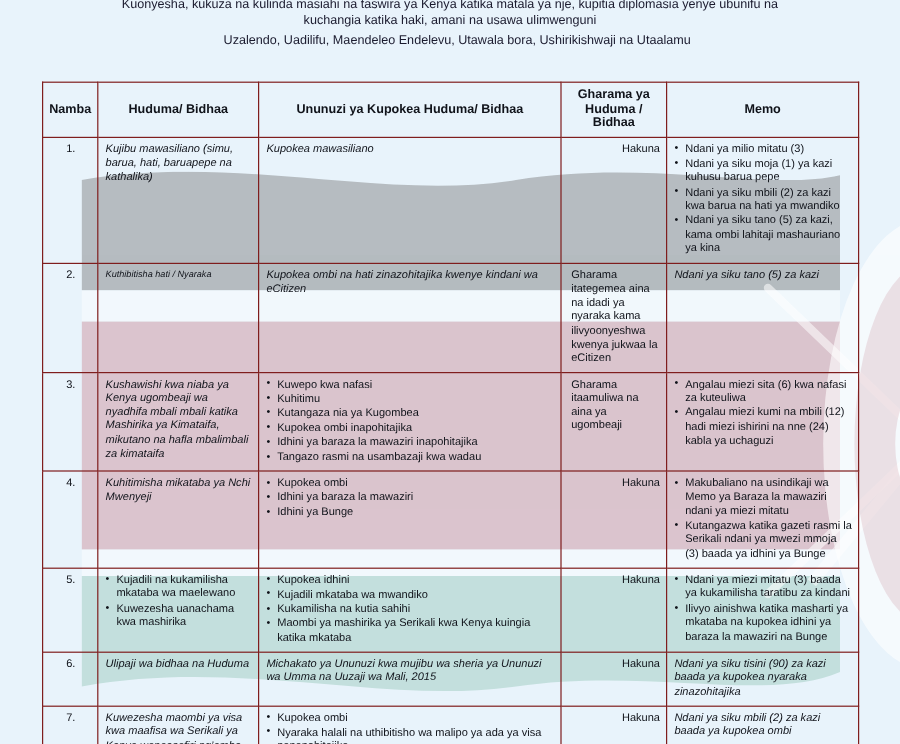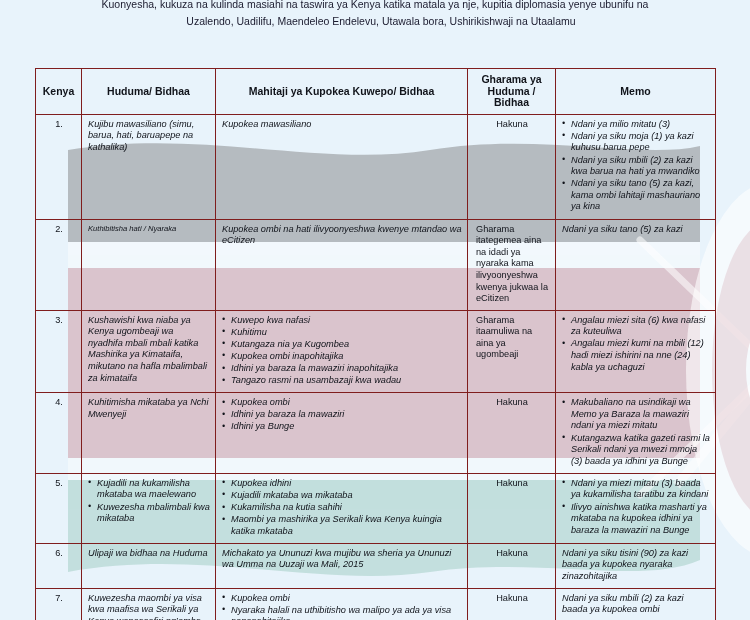--- a/index.html
+++ b/index.html
@@ -68,35 +68,34 @@
   table.charter thead th{
     text-align:center;
     vertical-align:middle;
     font-weight:bold;
     font-size:10.5px;
     padding:5px 4px;
     height:18px;
   }
   th.c-cost{ font-size:7.4px; line-height:9px; text-align:left; padding-left:7px;}
   td.num{ text-align:center; font-weight:normal; font-size:9.4px; padding-top:5px;}
-  td.cost{ text-align:center; }
+  td.cost{ text-align:right; }
   td.cost.left{ text-align:left; padding-left:8px;}
 
   col.c1{width:46px;}
   col.c2{width:134px;}
   col.c3{width:252px;}
   col.c4{width:88px;}
   col.c5{width:160px;}
 
   ul.b{ margin:0; padding:0; list-style:none;}
   ul.b li{
     position:relative;
     padding-left:9px;
     margin:0 0 0.5px 0;
-    font-style:italic;
   }
   ul.b li:before{
     content:"\2022";
     position:absolute; left:0; top:-0.5px;
     font-size:9px;
   }
   .tiny{ font-size:7.6px; line-height:10px;}
   .plain{ margin:0;font-style:italic;}
 </style>
 </head>
@@ -129,37 +128,38 @@
     <ellipse cx="772" cy="370" rx="86" ry="188" fill="#ffffff"></ellipse>
     <ellipse cx="772" cy="370" rx="60" ry="150" fill="#c9848f" opacity="0.35"></ellipse>
     <ellipse cx="772" cy="370" rx="26" ry="52" fill="#ffffff"></ellipse>
   </g>
 </svg>
 
 <div id="page">
 
   <div class="mission">
     <div>Kuonyesha, kukuza na kulinda masiahi na taswira ya Kenya katika matala ya nje, kupitia diplomasia yenye ubunifu na</div>
+    <div>kuchangia katika haki, amani na usawa ulimwenguni</div>
   </div>
 
   <div class="values-line">Uzalendo, Uadilifu, Maendeleo Endelevu, Utawala bora, Ushirikishwaji na Utaalamu</div>
 
   <table class="charter">
     <colgroup>
       <col class="c1">
         <col class="c2">
         <col class="c3">
         <col class="c4">
         <col class="c5">
     </colgroup>
     <thead>
       <tr>
-        <th>Kenya</th>
+        <th>Namba</th>
         <th>Huduma/ Bidhaa</th>
-        <th>Mahitaji ya Kupokea Kuwepo/ Bidhaa</th>
+        <th>Ununuzi ya Kupokea Huduma/ Bidhaa</th>
         <th class="c-cost">Gharama ya Huduma / Bidhaa</th>
         <th>Memo</th>
       </tr>
     </thead>
     <tbody id="charter-body">
         <tr>
           <td class="num">1.</td>
           <td>
             <div class="plain">Kujibu mawasiliano (simu, barua, hati, baruapepe na kathalika)</div>
           </td>
@@ -175,21 +175,21 @@
               <li>Ndani ya siku tano (5) za kazi, kama ombi lahitaji mashauriano ya kina</li>
             </ul>
           </td>
         </tr>
         <tr>
           <td class="num">2.</td>
           <td>
             <div class="plain tiny">Kuthibitisha hati / Nyaraka</div>
           </td>
           <td>
-            <div class="plain">Kupokea ombi na hati ilivyoonyeshwa kwenye mtandao wa eCitizen</div>
+            <div class="plain">Kupokea ombi na hati zinazohitajika kwenye kindani wa eCitizen</div>
           </td>
           <td class="cost left">Gharama itategemea aina na idadi ya nyaraka kama ilivyoonyeshwa kwenya jukwaa la eCitizen</td>
           <td>
             <div class="plain">Ndani ya siku tano (5) za kazi</div>
           </td>
         </tr>
         <tr>
           <td class="num">3.</td>
           <td>
             <div class="plain">Kushawishi kwa niaba ya Kenya ugombeaji wa nyadhifa mbali mbali katika Mashirika ya Kimataifa, mikutano na hafla mbalimbali za kimataifa</div>
@@ -230,27 +230,27 @@
               <li>Makubaliano na usindikaji wa Memo ya Baraza la mawaziri ndani ya miezi mitatu</li>
               <li>Kutangazwa katika gazeti rasmi la Serikali ndani ya mwezi mmoja (3) baada ya idhini ya Bunge</li>
             </ul>
           </td>
         </tr>
         <tr>
           <td class="num">5.</td>
           <td>
             <ul class="b">
               <li>Kujadili na kukamilisha mkataba wa maelewano</li>
-              <li>Kuwezesha mbalimbali kwa mikataba</li>
+              <li>Kuwezesha uanachama kwa mashirika</li>
             </ul>
           </td>
           <td>
             <ul class="b">
               <li>Kupokea idhini</li>
-              <li>Kujadili mkataba wa mikataba</li>
+              <li>Kujadili mkataba wa mwandiko</li>
               <li>Kukamilisha na kutia sahihi</li>
               <li>Maombi ya mashirika ya Serikali kwa Kenya kuingia katika mkataba</li>
             </ul>
           </td>
           <td class="cost">Hakuna</td>
           <td>
             <ul class="b">
               <li>Ndani ya miezi mitatu (3) baada ya kukamilisha taratibu za kindani</li>
               <li>Ilivyo ainishwa katika masharti ya mkataba na kupokea idhini ya baraza la mawaziri na Bunge</li>
             </ul>

